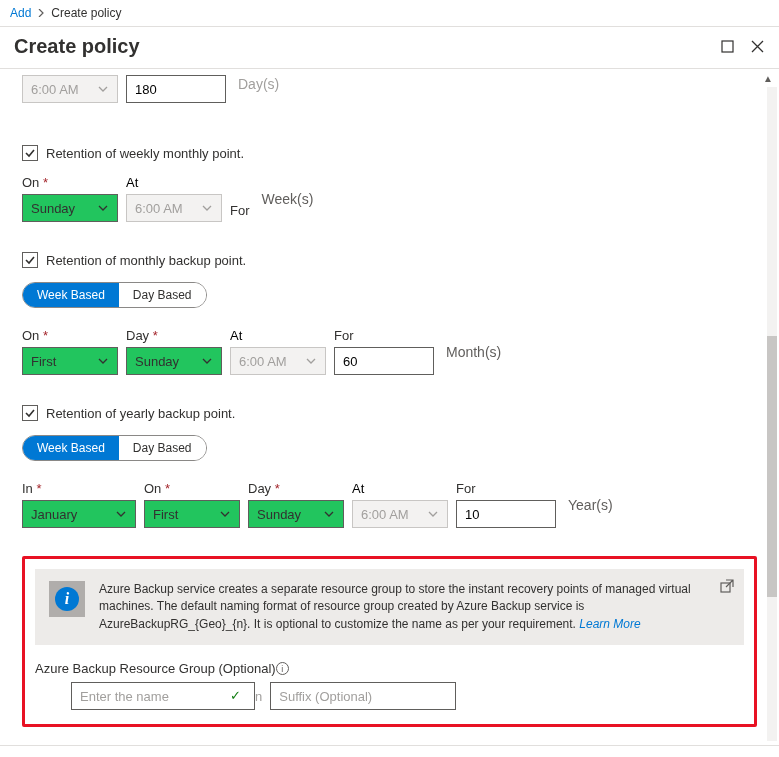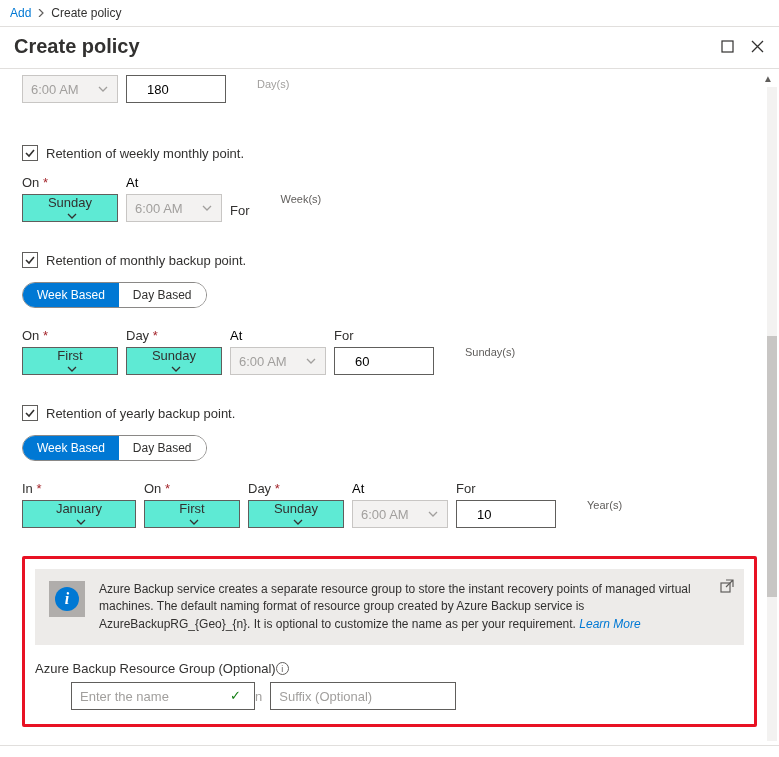--- a/index.html
+++ b/index.html
@@ -14,36 +14,36 @@
     .titlebar .wbtn { width: 16px; height: 16px; margin-left: 14px; display: flex; align-items: center; justify-content: center; cursor: pointer; }
     
     .scroll-wrap { position: relative; }
     .content { padding: 2px 22px 18px; position: relative; }
     .scroll-arrow { position: absolute; right: 6px; top: 4px; font-size: 10px; color: #605e5c; }
     .scrollbar-track { position: absolute; right: 2px; top: 18px; bottom: 4px; width: 10px; background: #f3f2f1; }
     .scrollbar-thumb { position: absolute; left: 0; right: 0; top: 38%; height: 40%; background: #c8c6c4; }
 
     .row-top { display: flex; align-items: center; gap: 8px; margin-top: 4px; }
     .disabled-select { width: 96px; height: 28px; border: 1px solid #c8c6c4; background: #f3f2f1; color: #a19f9d; display: flex; align-items: center; justify-content: space-between; padding: 0 8px; font-size: 13px; }
-    .text-input { width: 100px; height: 28px; border: 1px solid #605e5c; padding: 0 20px; font-size: 13px; font-family: inherit; }
-    .unit-label { color: #605e5c; font-size: 11px; margin-left: 23px; align-self: center; }
+    .text-input { width: 100px; height: 28px; border: 1px solid #605e5c; padding: 0 8px; font-size: 13px; font-family: inherit; }
+    .unit-label { color: #605e5c; font-size: 14px; margin-left: 4px; align-self: center; }
     .unit-label.faded-top { color: #a19f9d; margin-top:-10px; }
 
     .checkbox-row { display: flex; align-items: center; gap: 8px; margin-top: 30px; margin-bottom: 14px; }
     .checkbox-row.first { margin-top: 42px; }
     .cb { width: 16px; height: 16px; border: 1px solid #605e5c; display: flex; align-items: center; justify-content: center; cursor: pointer; }
     .cb svg { width: 12px; height: 12px; }
     .col { display: flex; flex-direction: column; }
     .col .lbl { font-size: 13px; margin-bottom: 4px; }
     .required { color: #a4262c; }
     .lbl.muted { color: #000000; }
 
     .field-row { display: flex; gap: 8px; align-items: flex-end; }
 
-    .select { width: 96px; height: 28px; border: 1px solid #605e5c; background: #5eead4; display: flex; align-items: center; justify-content: space-between; padding: 0 8px; font-size: 13px; cursor: pointer; flex-direction: column; }
+    .select { width: 96px; height: 28px; border: 1px solid #605e5c; background: #22c55e; display: flex; align-items: center; justify-content: space-between; padding: 0 8px; font-size: 13px; cursor: pointer; }
     .select.w110 { width: 114px; }
     .chev-svg { width: 12px; height: 12px; flex-shrink: 0; margin-left: 4px; }
 
     .pill-group { display: flex; border: 1px solid #8a8886; border-radius: 14px; overflow: hidden; width: fit-content; margin-top: 2px; }
     .pill { padding: 5px 14px; font-size: 12px; cursor: pointer; background: #fff; }
     .pill.active { background: #0078d4; color: #fff; }
 
     .info-box-wrap { border: 3px solid #e81123; padding: 10px 10px 14px; margin-top: 28px; border-radius: 2px; }
     .info-box { background: #edebe9; padding: 12px 14px; display: flex; gap: 14px; position: relative; }
     .info-icon-wrap { width: 36px; height: 36px; background: #b0adab; display: flex; align-items: center; justify-content: center; flex-shrink: 0; }
@@ -181,21 +181,21 @@
         <span>6:00 AM</span>
         <svg class="chev-svg" viewBox="0 0 12 12">
               <path d="M2 4 L6 8 L10 4" fill="none" stroke="#a19f9d" stroke-width="1.3"></path>
             </svg>
       </div>
     </div>
     <div class="col">
       <span class="lbl">For</span>
       <input class="text-input" value="60" style="">
     </div>
-    <span class="unit-label">Sunday(s)</span>
+    <span class="unit-label">Month(s)</span>
   </div>
 
   <div class="checkbox-row">
     <div class="cb">
       <svg viewBox="0 0 12 12">
             <path d="M2 6 L5 9 L10 3" fill="none" stroke="#323130" stroke-width="1.6"></path>
           </svg>
     </div>
     <span>Retention of yearly backup point.</span>
   </div>

